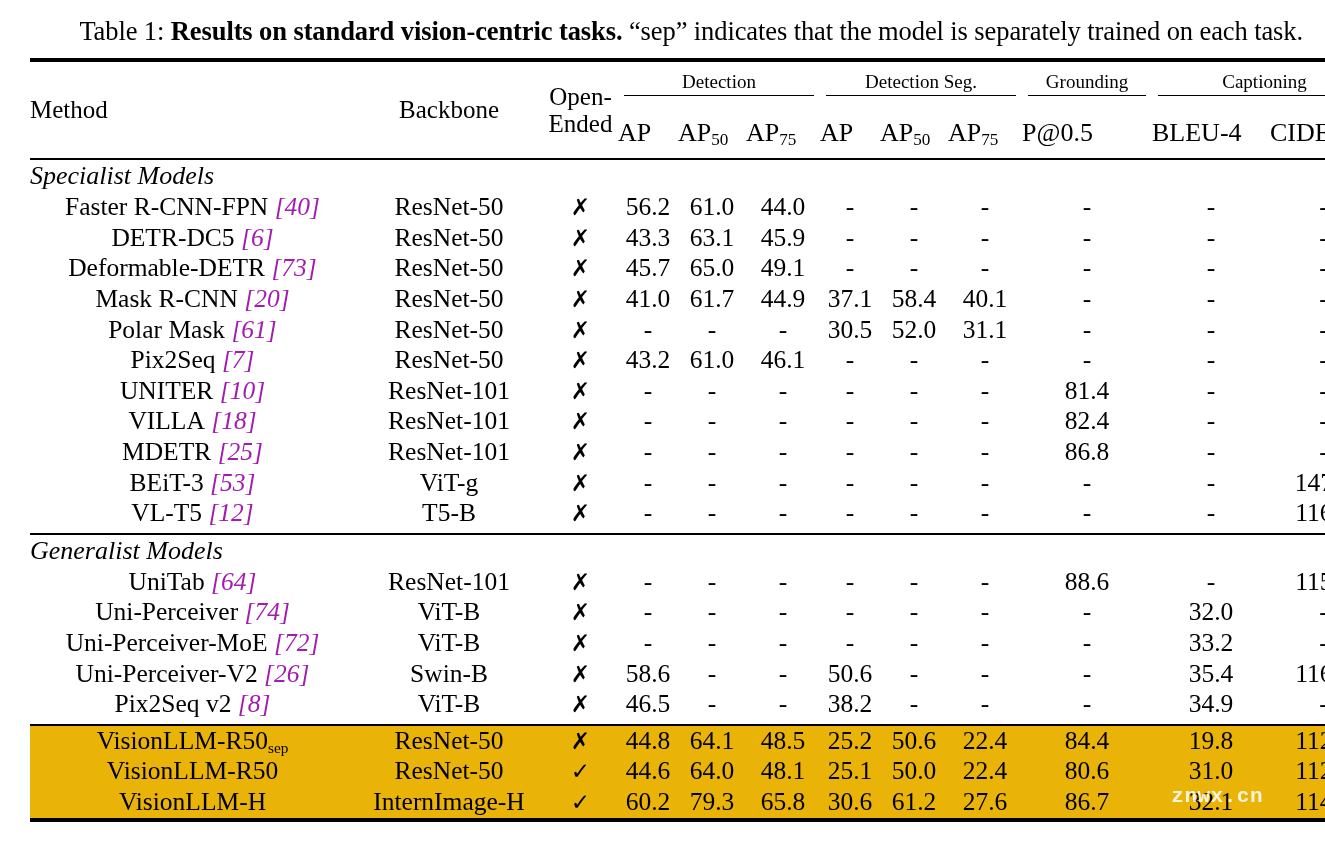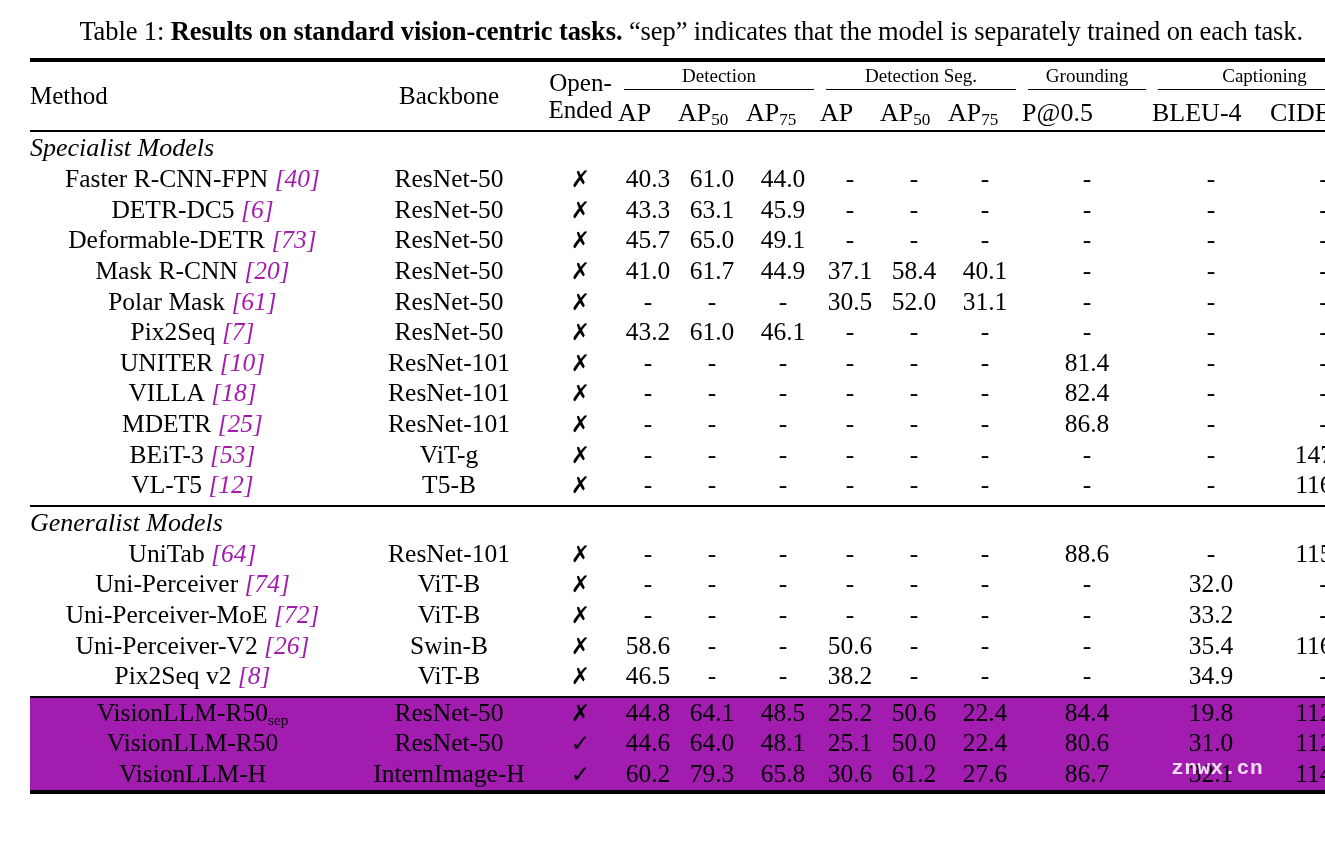--- a/index.html
+++ b/index.html
@@ -113,21 +113,21 @@
     font-weight: bold;
     font-size: 26px;
     text-align: left;
     padding-left: 6px;
     line-height: 32px;
     height: 32px;
   }
 
   .mark { font-family: "DejaVu Sans", sans-serif; font-size: 23px; font-weight: bold; }
 
-  tr.hl td { background: #a21caf; }
+  tr.hl td { background: #eab308; }
 
   .sep-sub {
     font-size: 0.60em;
     vertical-align: -0.28em;
     line-height: 0;
   }
 
   
   .watermark {
     position: absolute;
@@ -170,21 +170,21 @@
       </colgroup>
 
       <tbody>
           <tr class="rule-row">
         <td colspan="12">
               <div class="rule-top"></div>
             </td>
       </tr>
 
       <tr>
-        <td rowspan="2" class="hdr-cell hdr-method" style="vertical-align:middle;height:68px;margin-left:16px;">Method</td>
+        <td rowspan="2" class="hdr-cell hdr-method" style="vertical-align:middle;height:96px;margin-left:16px;">Method</td>
         <td rowspan="2" class="hdr-cell" style="vertical-align:middle;">Backbone</td>
         <td rowspan="2" class="hdr-cell" style="vertical-align:middle;line-height:1.08;">
           <span>Open-</span><br>
           <span>Ended</span>
         </td>
         <td colspan="3" class="hdr-group">
           <span class="group-label">Detection</span>
           <span class="group-underline"></span>
         </td>
         <td colspan="3" class="hdr-group">
@@ -221,21 +221,21 @@
 
       </tbody>
         <tbody id="body-slot">
           <tr>
             <td colspan="12" class="section-title">Specialist Models</td>
           </tr>
           <tr class="data-row">
             <td class="c-method"><span>Faster R-CNN-FPN</span><span class="ref"> [40]</span></td>
             <td class="c-backbone">ResNet-50</td>
             <td><span class="mark">✗</span></td>
-            <td>40.3</td>
+            <td>56.2</td>
             <td>61.0</td>
             <td>44.0</td>
             <td>-</td>
             <td>-</td>
             <td>-</td>
             <td>-</td>
             <td>-</td>
             <td>-</td>
           </tr>
           <tr class="data-row">

